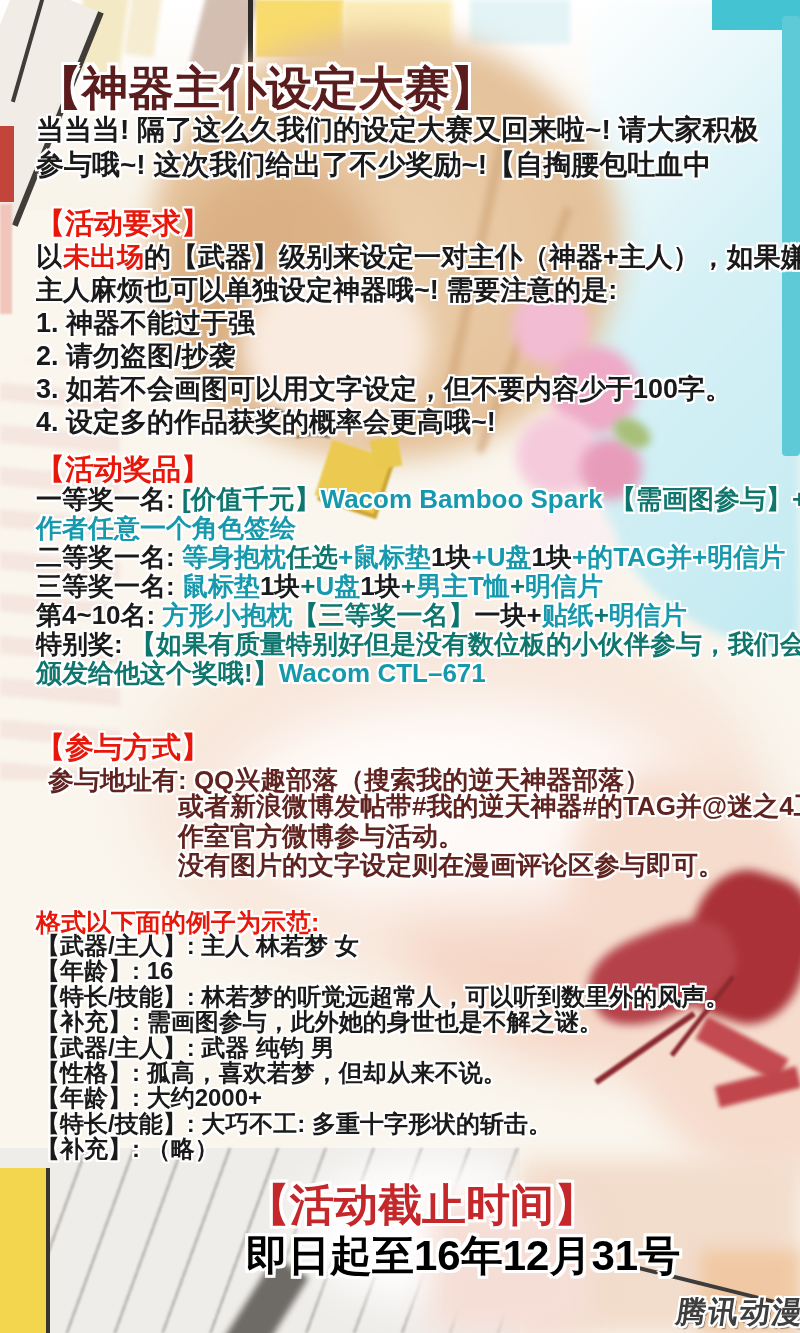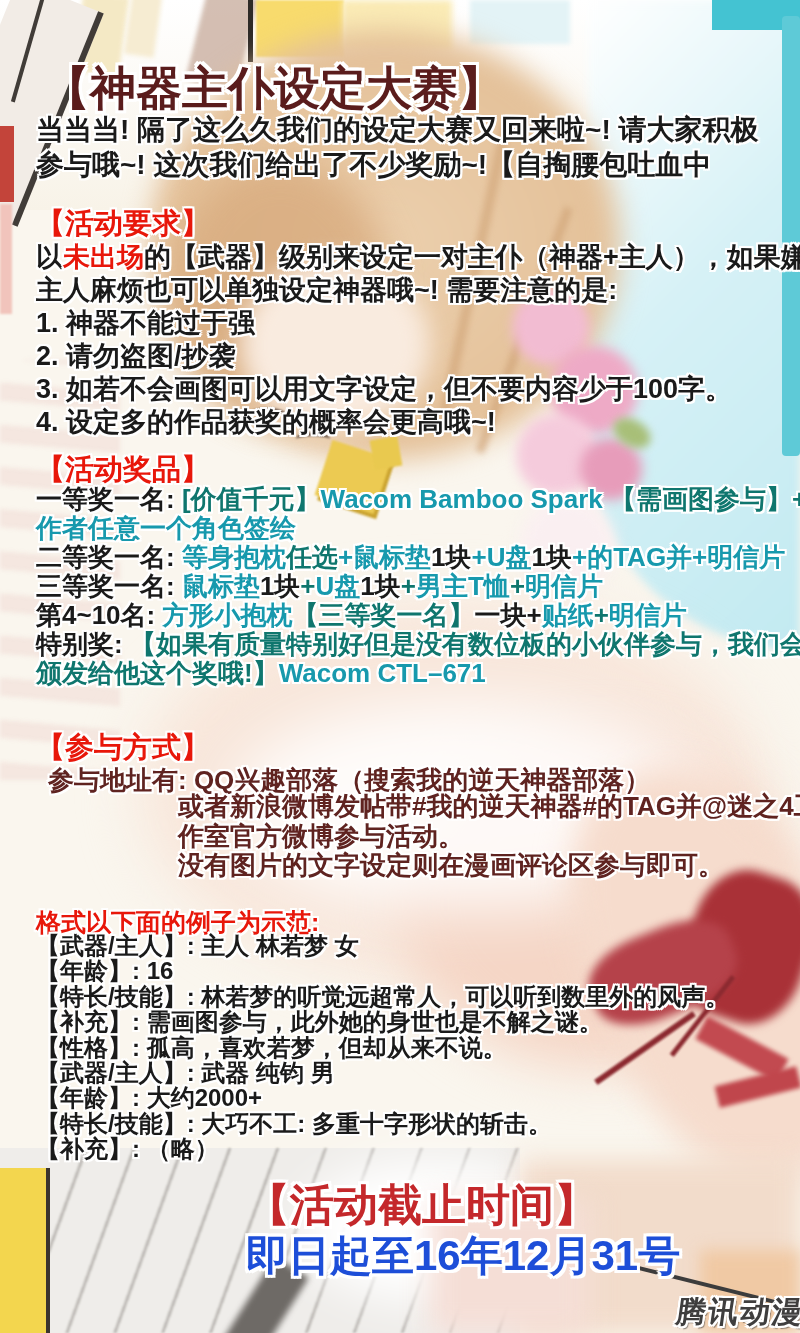--- a/index.html
+++ b/index.html
@@ -71,33 +71,33 @@
   .ow{text-shadow:2px 0 0 #fff,-2px 0 0 #fff,0 2px 0 #fff,0 -2px 0 #fff,
        2px 2px 0 #fff,-2px 2px 0 #fff,2px -2px 0 #fff,-2px -2px 0 #fff;}
   .ow3{text-shadow:3px 0 0 #fff,-3px 0 0 #fff,0 3px 0 #fff,0 -3px 0 #fff,
        3px 3px 0 #fff,-3px 3px 0 #fff,3px -3px 0 #fff,-3px -3px 0 #fff,
        2px 2px 0 #fff,-2px 2px 0 #fff,2px -2px 0 #fff,-2px -2px 0 #fff;}
   .k,.seg-k{color:#1a1a1a;}
   .r,.seg-r{color:#e8170a;}
   .seg-m{color:#0f766e;}
   .seg-c{color:#1799ad;}
   .maroon{color:#5f2320;}
-  .title{left:44px;top:58px;font-size:46px;color:#5a1c1c;}
+  .title{left:36px;top:58px;font-size:46px;color:#5a1c1c;}
   .intro{left:36px;top:112px;font-size:28px;line-height:35px;}
   .sec-req{left:36px;top:204px;font-size:29px;}
   .req{left:36px;top:241px;font-size:27px;line-height:33px;}
   .sec-prz{left:36px;top:450px;font-size:29px;}
   .prz{left:36px;top:485px;font-size:26px;line-height:29px;}
   .sec-part{left:36px;top:728px;font-size:29px;}
   .part1{left:36px;top:763px;font-size:26px;margin-left:12px;}
   .partc{left:178px;top:792px;font-size:26px;line-height:29.5px;}
   .sec-fmt{left:36px;top:906px;font-size:25px;}
   .fmt{left:36px;top:933px;font-size:24px;line-height:25.4px;}
   .dl1{left:246px;top:1176px;font-size:44px;color:#c4282b;}
-  .dl2{left:246px;top:1228px;font-size:42px;color:#1d4ed8;}
+  .dl2{left:246px;top:1228px;font-size:42px;color:#000000;}
   .wm{left:676px;top:1292px;font-size:30px;color:#3f3e3e;letter-spacing:2px;
       transform:skewX(-8deg);
       text-shadow:2px 0 0 #fff,-2px 0 0 #fff,0 2px 0 #fff,0 -2px 0 #fff,
         2px 2px 0 #fff,-2px 2px 0 #fff,2px -2px 0 #fff,-2px -2px 0 #fff,3px 3px 1px rgba(40,40,40,.5);}
 </style>
 </head>
 <body>
 
 <div class="page">
 
@@ -188,22 +188,22 @@
     <div>作室官方微博参与活动。</div>
     <div>没有图片的文字设定则在漫画评论区参与即可。</div>
   </div>
 
   <div class="txt sec-fmt r ow">格式以下面的例子为示范:</div>
   <div class="txt fmt k ow">
     <div>【武器/主人】: 主人 林若梦 女</div>
     <div>【年龄】: 16</div>
     <div>【特长/技能】: 林若梦的听觉远超常人，可以听到数里外的风声。</div>
     <div>【补充】: 需画图参与，此外她的身世也是不解之谜。</div>
+    <div>【武器/主人】: 武器 纯钧 男</div>
     <div>【性格】: 孤高，喜欢若梦，但却从来不说。</div>
-    <div>【武器/主人】: 武器 纯钧 男</div>
     <div>【年龄】: 大约2000+</div>
     <div>【特长/技能】: 大巧不工: 多重十字形状的斩击。</div>
     <div>【补充】: （略）</div>
   </div>
 
   <div class="txt dl1 ow3">【活动截止时间】</div>
   <div class="txt dl2 ow3">即日起至16年12月31号</div>
 
   <div class="txt wm">腾讯动漫</div>
 

